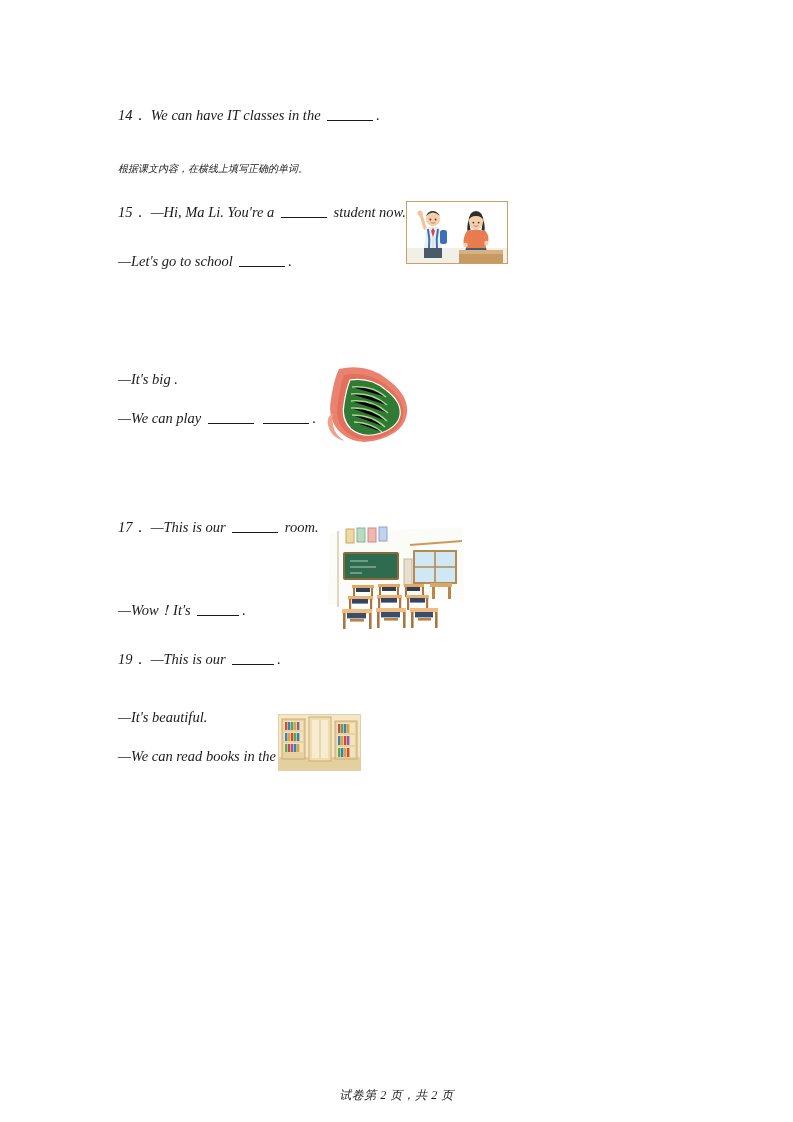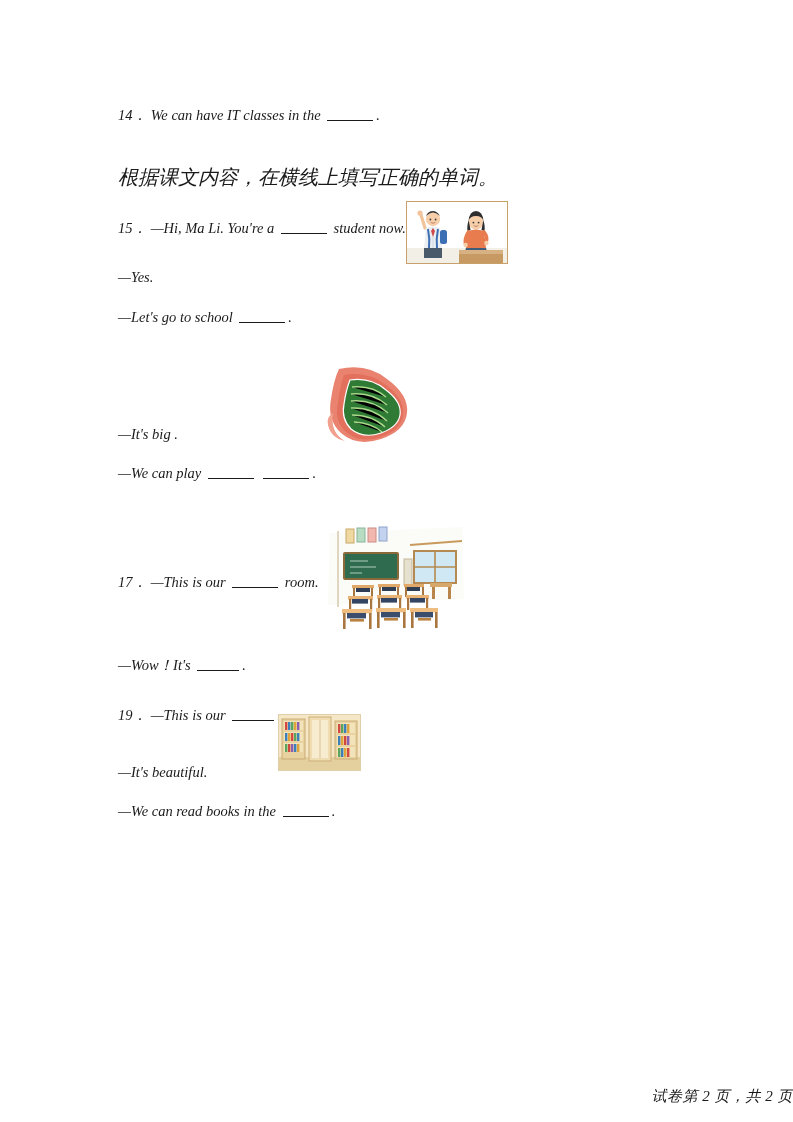--- a/index.html
+++ b/index.html
@@ -40,35 +40,35 @@
   .blank {
     display: inline-block;
     border-bottom: 1px solid #1a1a1a;
     width: 46px;
     height: 13px;
     vertical-align: -1px;
     margin: 0 3px;
   }
   .blank.short { width: 42px; }
   .cn {
-    font-size: 20px;
+    font-size: 10px;
     line-height: 1.6;
     margin: 0 0 14px 0;
   }
   .gap-sm { height: 10px; }
   .gap-md { height: 18px; }
   .gap-lg { height: 26px; }
 
   .footer {
     position: absolute;
     left: 0;
     top: 1075px;
     width: 793px;
-    text-align: right;
-    font-size: 15px;
+    text-align: center;
+    font-size: 12px;
     color: #1a1a1a;
     letter-spacing: 0.5px;
   }
 
   
   .fig {
     position: absolute;
     overflow: hidden;
   }
 
@@ -129,21 +129,20 @@
 
     <p class="line">
       <span class="q-num">15．</span>
       <span>—Hi, Ma Li. You're a</span>
       <span class="blank"></span>
       <span>student now.</span>
     </p>
 
     <div class="gap-sm"></div>
 
-    <p class="line">—Yes.</p>
 
     <p class="line">
       <span>—Let's go to school</span>
       <span class="blank"></span><span>.</span>
     </p>
 
 
     <div class="gap-lg"></div>
     <div class="gap-lg"></div>
 

